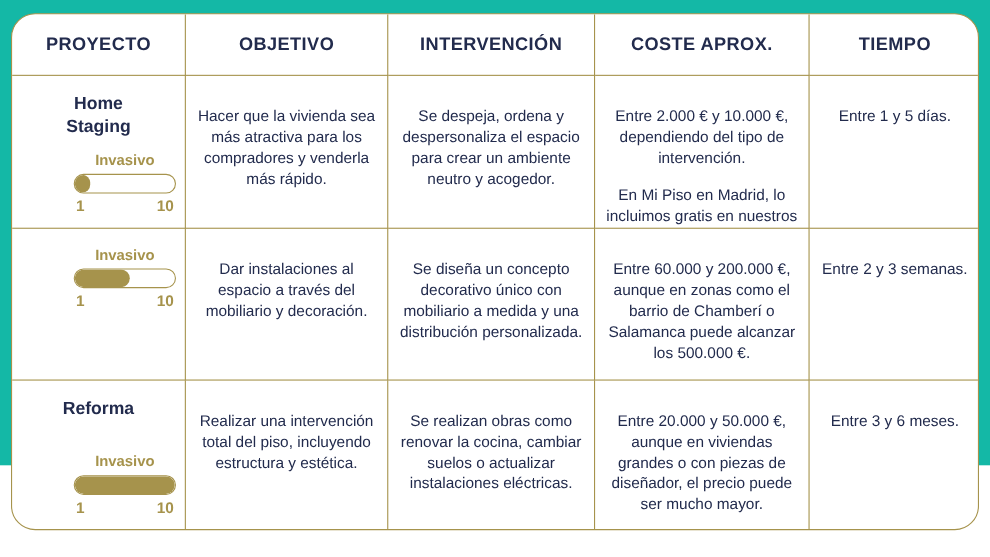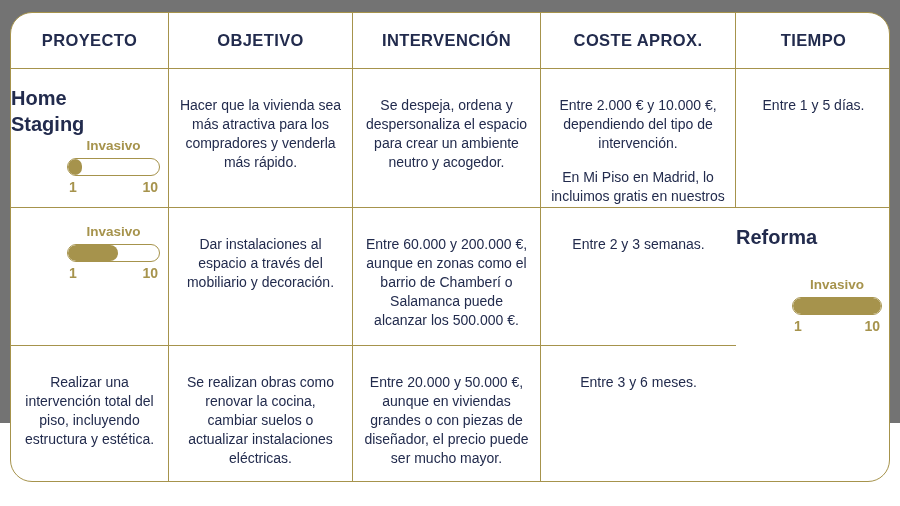--- a/index.html
+++ b/index.html
@@ -6,21 +6,21 @@
     --gold:#A6934C;
     --navy:#222B4D;
   }
   *{box-sizing:border-box;margin:0;padding:0;}
   html,body{width:900px;height:506px;}
   body{
     background:#ffffff;
     font-family:"Liberation Sans",sans-serif;
     color:var(--navy);
   }
-  .stage{position:relative;width:900px;height:423px;background:#737373;}
+  .stage{position:relative;width:900px;height:423px;background:#14b8a6;}
   .comparison-table{
     position:absolute;left:10px;top:12px;width:880px;
     display:grid;
     grid-template-columns:158px 184px 188px 195px 155px;
     grid-template-rows:56px 139px 138px 135px;
     border:1px solid var(--gold);
     border-radius:22px;
     overflow:hidden;
     background:#fff;
   }
@@ -43,22 +43,22 @@
     color:var(--navy);
   }
   .body-cell p{margin:12px 0 15px;}
   .body-cell p:last-child{margin-bottom:0;}
   .body-cell b{font-weight:400;}
   .project-cell{
     display:flex;flex-direction:column;justify-content:space-between;
     padding:16px 0 12px;
   }
   .project-title{
-    font-size:20px;font-weight:700;line-height:1.3;
-    white-space:pre-line;color:var(--navy);
+    font-size:16px;font-weight:700;line-height:1.3;
+    text-align:center;white-space:pre-line;color:var(--navy);
   }
   .meter{padding:0 8px 0 8px;text-align:center;margin-left:48px;}
   .meter-label{
     color:var(--gold);font-size:13.5px;font-weight:700;margin-bottom:5px;
   }
   .meter-bar{
     height:18px;border:1.5px solid var(--gold);border-radius:10px;
     background:#fff;overflow:hidden;
   }
   .meter-fill{
@@ -119,20 +119,23 @@
         <div class="meter-scale">
           <span>1</span>
           <span>10</span>
         </div>
       </div>
     </div>
     <div class="cell body-cell">
         <p>Dar <b>instalaciones</b> al espacio a través del mobiliario y decoración.</p>
       </div>
     <div class="cell body-cell">
+        <p>Se diseña un <b>concepto decorativo único</b> con mobiliario a medida y una distribución personalizada.</p>
+      </div>
+    <div class="cell body-cell">
         <p>Entre <b>60.000 y 200.000 €</b>, aunque en zonas como el barrio de Chamberí o Salamanca puede alcanzar los 500.000 €.</p>
       </div>
     <div class="cell body-cell col-last">
         <p>Entre 2 y 3 semanas.</p>
       </div>
 
     <div class="cell project-cell row-last">
       <div class="project-title">Reforma</div>
       <div class="meter">
         <div class="meter-label">Invasivo</div>

